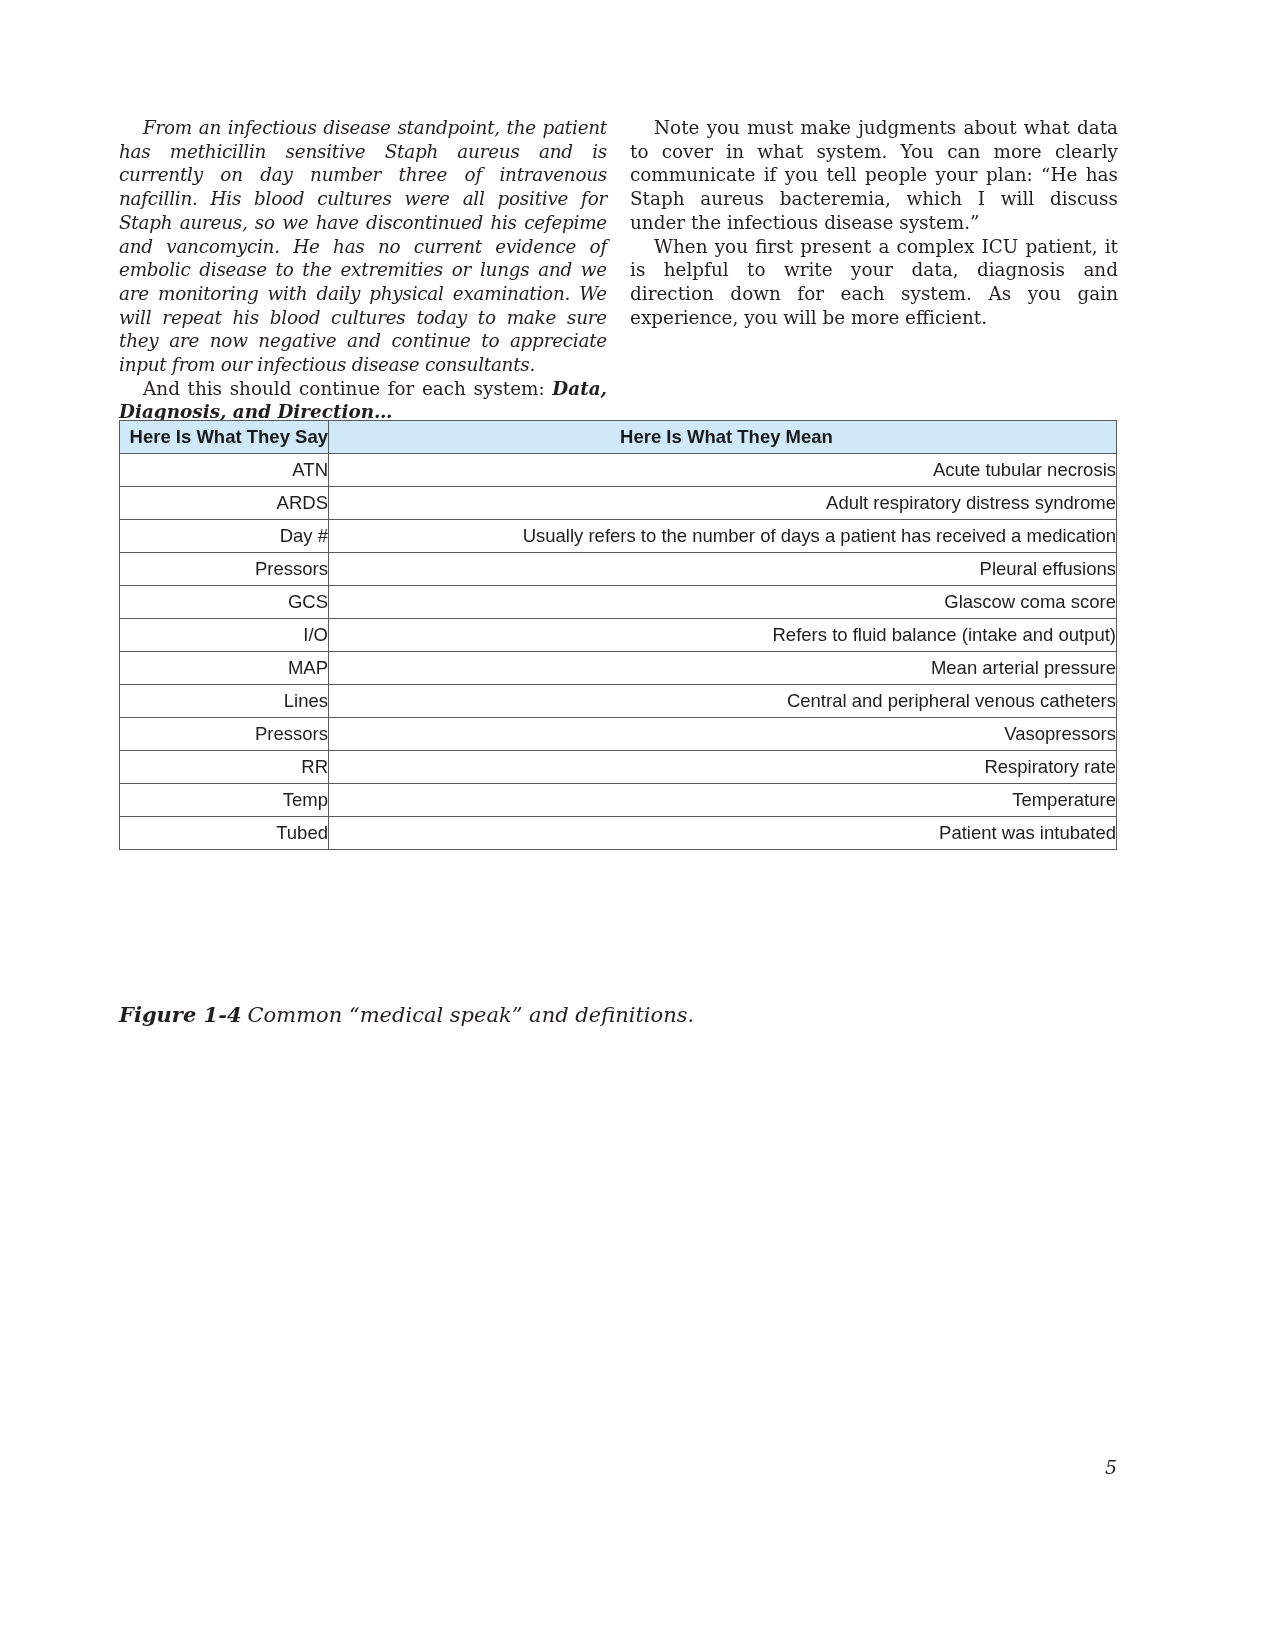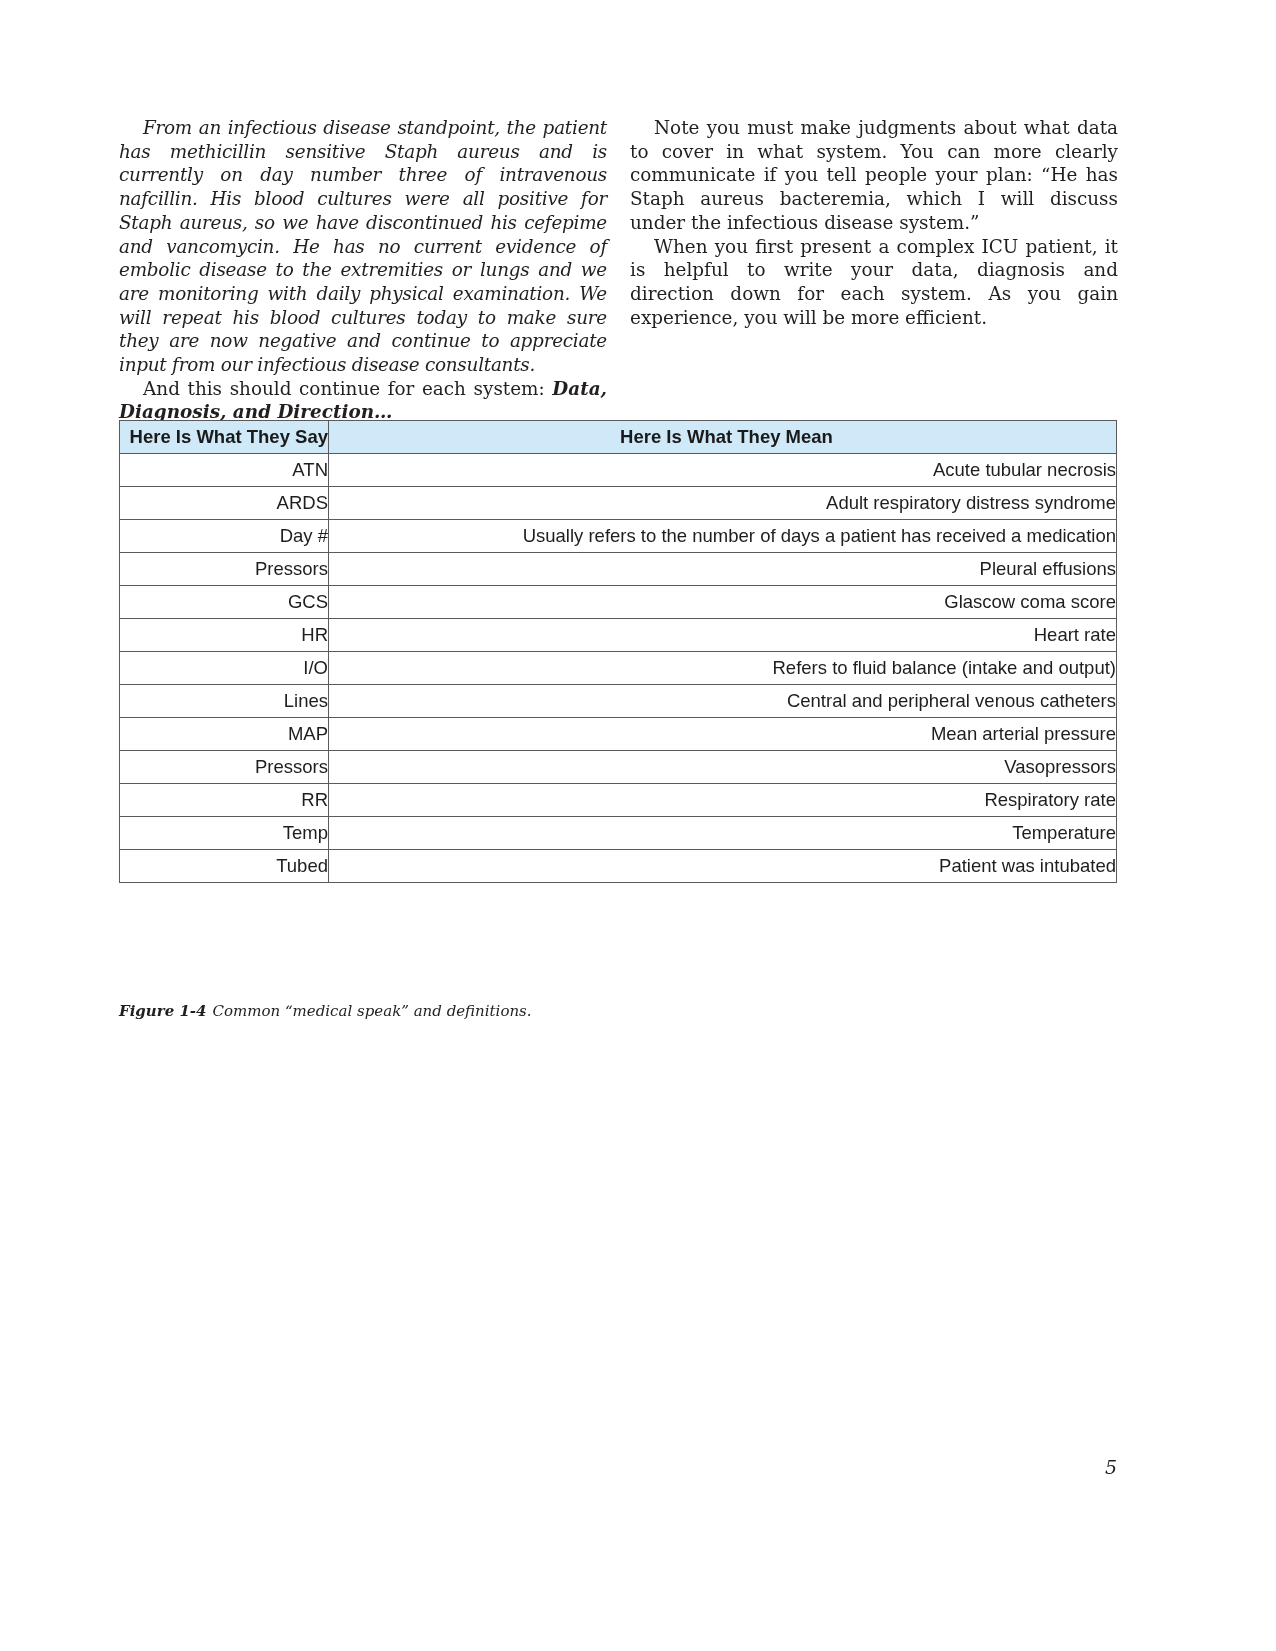--- a/index.html
+++ b/index.html
@@ -24,21 +24,21 @@
     text-align: right; vertical-align: middle;
   }
   table.speak th { background: #cfe9f8; font-weight: bold; color: #1a1a1a; }
   table.speak th.say { width: 200px; }
   table.speak th.mean { text-align: center; padding-left: 8px; }
   table.speak td.say { width: 200px; }
   sub { font-size: 11px; vertical-align: -4px; }
   .caption {
     position: absolute; left: 119px; top: 1002px;
     font-family: "DejaVu Serif", "Liberation Serif", serif;
-    font-size: 15px; font-style: italic; color: #231f20;
+    font-size: 21px; font-style: italic; color: #231f20;
   }
   .caption .fig { font-weight: bold; margin-right: 6px; }
   .page-number {
     position: absolute; left: 1105px; top: 1456px;
     font-family: "DejaVu Serif", "Liberation Serif", serif;
     font-style: italic; font-size: 19px; color: #231f20;
   }
 </style>
 </head>
 <body>
@@ -75,34 +75,30 @@
       </tr>
       <tr>
         <td class="say"><span>Pressors</span></td>
         <td>Pleural effusions</td>
       </tr>
       <tr>
         <td class="say"><span>GCS</span></td>
         <td>Glascow coma score</td>
       </tr>
       <tr>
-        <td class="say"><span>HR</span></td>
-        <td>Heart rate</td>
-      </tr>
-      <tr>
         <td class="say"><span>I/O</span></td>
         <td>Refers to fluid balance (intake and output)</td>
       </tr>
       <tr>
+        <td class="say"><span>MAP</span></td>
+        <td>Mean arterial pressure</td>
+      </tr>
+      <tr>
         <td class="say"><span>Lines</span></td>
         <td>Central and peripheral venous catheters</td>
-      </tr>
-      <tr>
-        <td class="say"><span>MAP</span></td>
-        <td>Mean arterial pressure</td>
       </tr>
       <tr>
         <td class="say"><span>Pressors</span></td>
         <td>Vasopressors</td>
       </tr>
       <tr>
         <td class="say"><span>RR</span></td>
         <td>Respiratory rate</td>
       </tr>
       <tr>

